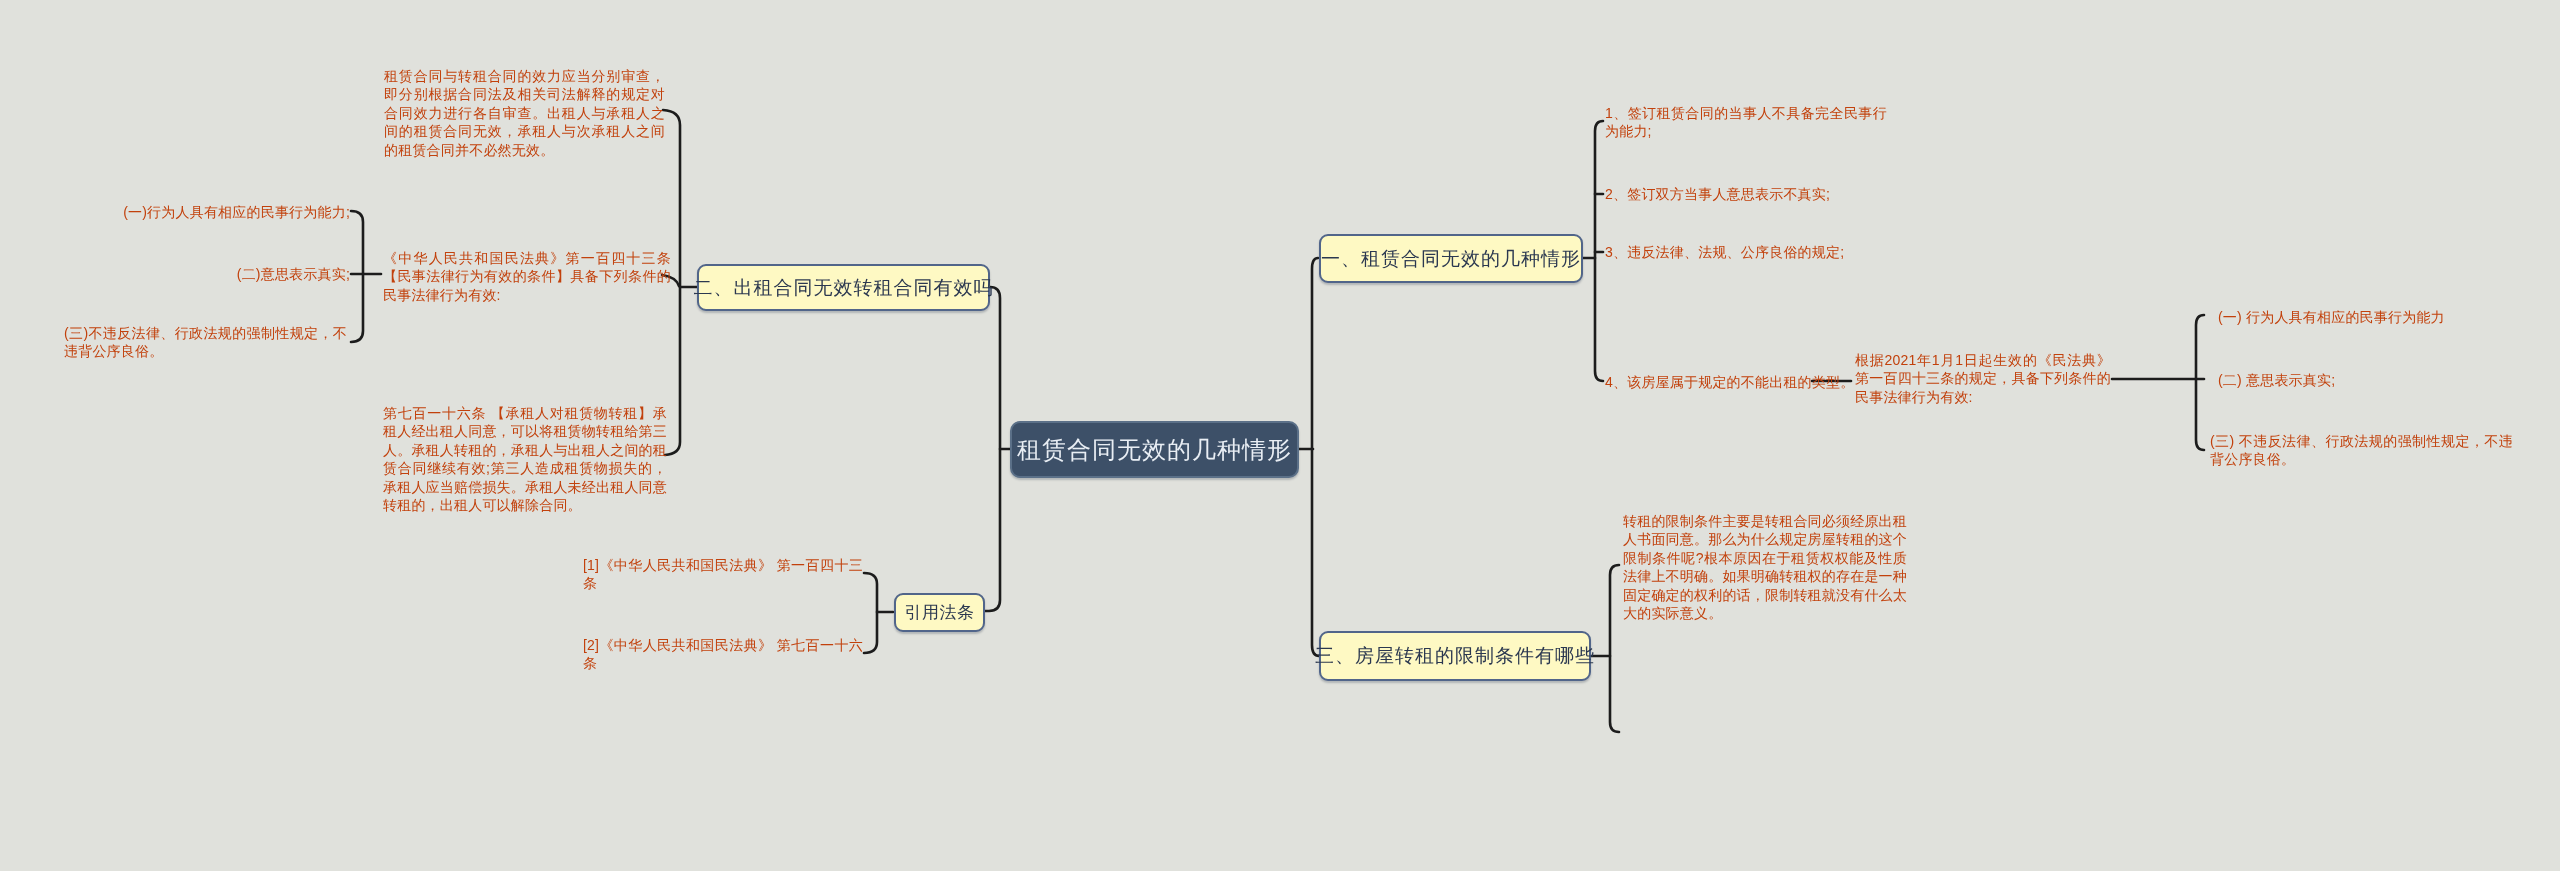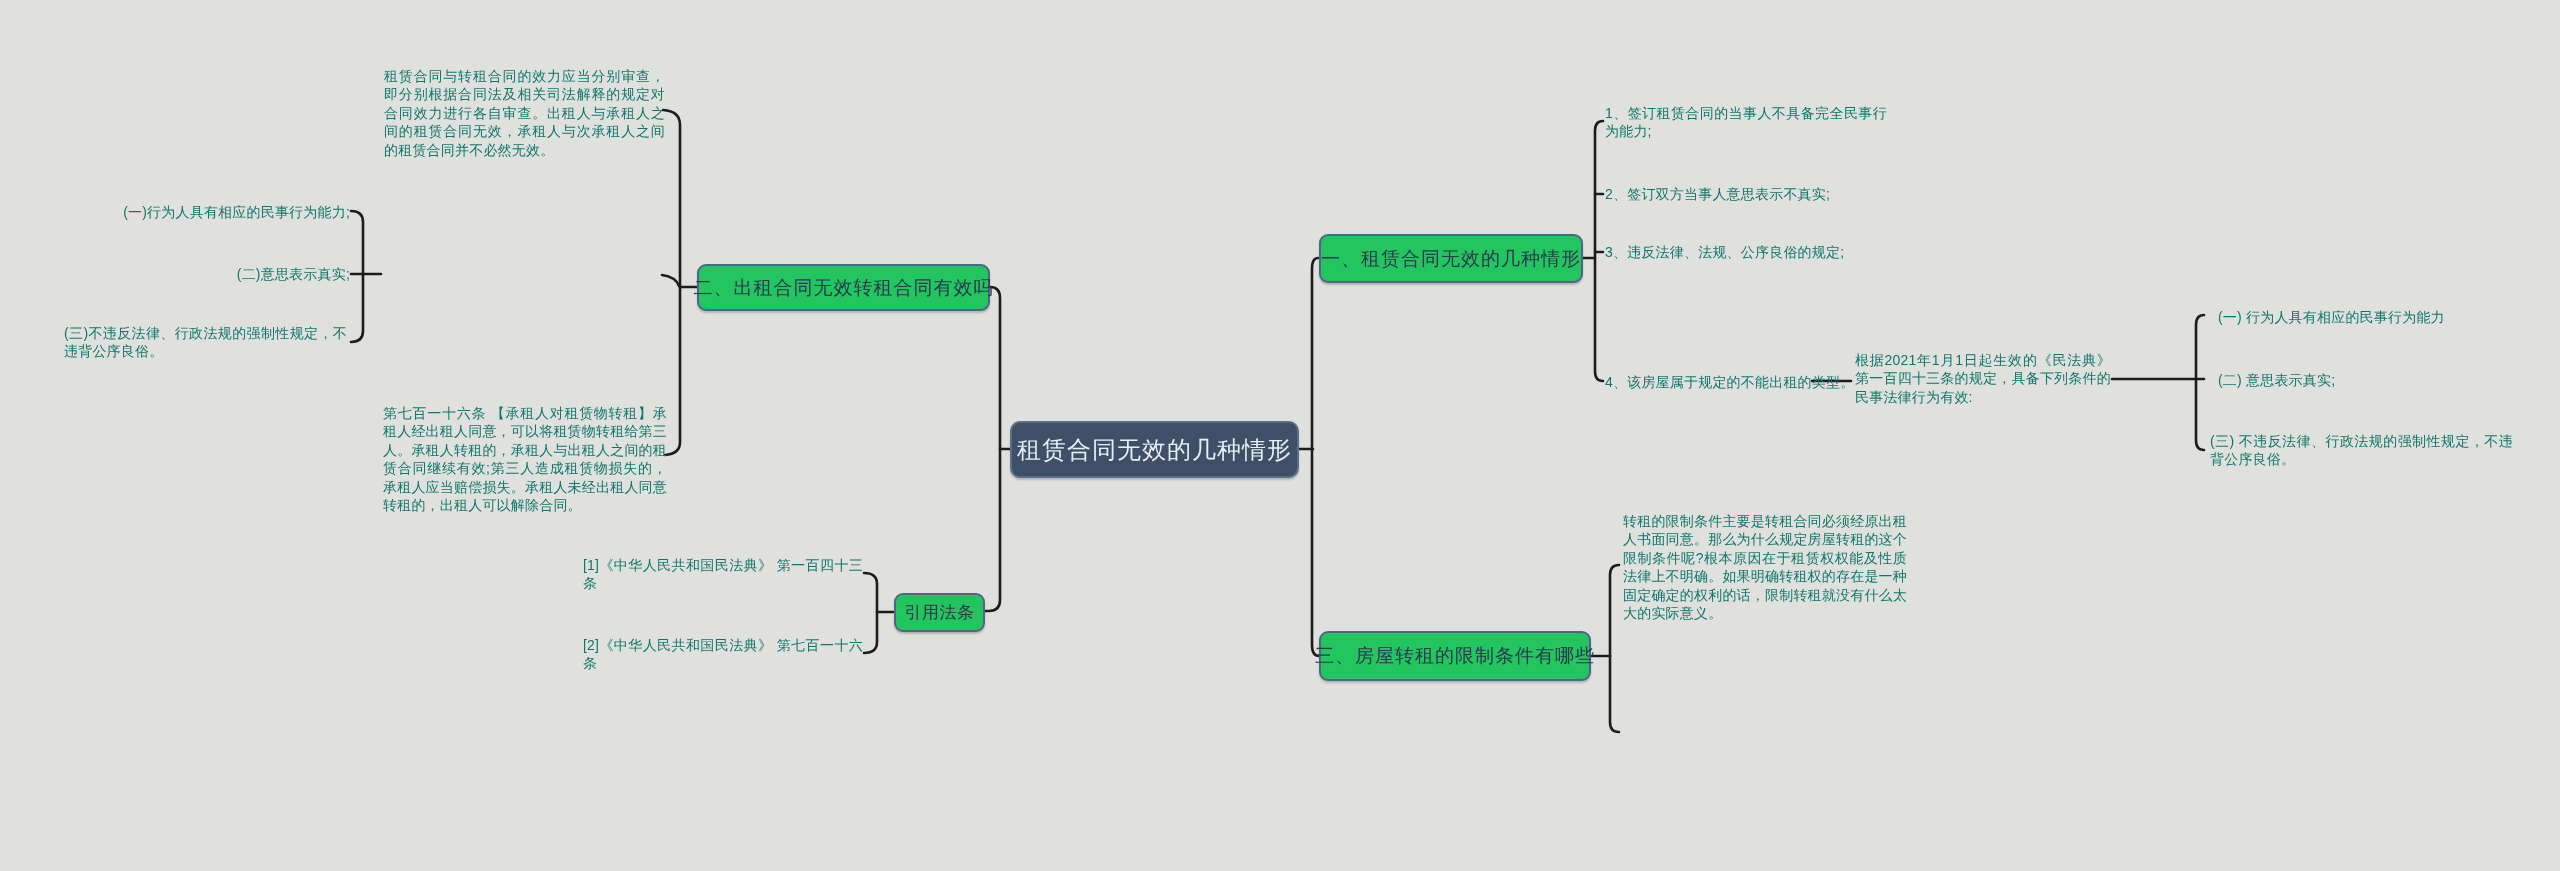--- a/index.html
+++ b/index.html
@@ -3,29 +3,29 @@
 <meta charset="utf-8">
 <style>
   html,body{margin:0;padding:0;background:#e0e1dc;}
   #stage{
     position:relative;width:2560px;height:871px;overflow:hidden;
     background:#e0e1dc;
     font-family:"Liberation Sans","DejaVu Sans",sans-serif;
   }
   #wires{position:absolute;left:0;top:0;width:2560px;height:871px;}
   .txt{
-    position:absolute;font-size:14px;line-height:18.4px;color:#0f766e;
+    position:absolute;font-size:14px;line-height:18.4px;color:#c2410c;
     text-align:justify;letter-spacing:0.2px;
   }
   .nowrap{white-space:nowrap;text-align:left;}
   .r-align{text-align:right;}
   .node{
     position:absolute;display:flex;align-items:center;justify-content:center;
     box-sizing:border-box;border-radius:9px;
-    background:#22c55e;border:2px solid #51658a;color:#2b3850;
+    background:#fef9c3;border:2px solid #51658a;color:#2b3850;
     font-size:19px;letter-spacing:1px;white-space:nowrap;
     box-shadow:0 2px 2px rgba(40,50,70,0.25);
   }
   .node.central{
     background:#3d5068;border:2px solid #5b7088;color:#e9eef4;
     font-size:24px;border-radius:10px;letter-spacing:1px;
   }
   .node.small{font-size:17px;letter-spacing:0.5px;}
 </style>
 </head>
@@ -76,20 +76,21 @@
   <div class="node" style="left:1319px;top:631px;width:272px;height:50px;">三、房屋转租的限制条件有哪些</div>
 
   <div class="node small" style="left:894px;top:593px;width:91px;height:39px;">引用法条</div>
 
   <div class="txt" style="left:384px;top:67px;width:281px;">租赁合同与转租合同的效力应当分别审查，即分别根据合同法及相关司法解释的规定对合同效力进行各自审查。出租人与承租人之间的租赁合同无效，承租人与次承租人之间的租赁合同并不必然无效。</div>
 
   <div class="txt nowrap r-align" style="right:2210px;top:203px;margin-left:35px;">(一)行为人具有相应的民事行为能力;</div>
   <div class="txt nowrap r-align" style="right:2210px;top:265px;">(二)意思表示真实;</div>
   <div class="txt" style="left:64px;top:324px;width:283px;">(三)不违反法律、行政法规的强制性规定，不违背公序良俗。</div>
 
+  <div class="txt" style="left:383px;top:249px;width:288px;">《中华人民共和国民法典》第一百四十三条【民事法律行为有效的条件】具备下列条件的民事法律行为有效:</div>
 
   <div class="txt" style="left:383px;top:404px;width:284px;">第七百一十六条 【承租人对租赁物转租】承租人经出租人同意，可以将租赁物转租给第三人。承租人转租的，承租人与出租人之间的租赁合同继续有效;第三人造成租赁物损失的，承租人应当赔偿损失。承租人未经出租人同意转租的，出租人可以解除合同。</div>
 
   <div class="txt" style="left:583px;top:556px;width:280px;">[1]《中华人民共和国民法典》 第一百四十三条</div>
   <div class="txt" style="left:583px;top:636px;width:280px;">[2]《中华人民共和国民法典》 第七百一十六条</div>
 
   <div class="txt" style="left:1605px;top:104px;width:282px;">1、签订租赁合同的当事人不具备完全民事行为能力;</div>
   <div class="txt nowrap" style="left:1605px;top:185px;">2、签订双方当事人意思表示不真实;</div>
   <div class="txt nowrap" style="left:1605px;top:243px;">3、违反法律、法规、公序良俗的规定;</div>
   <div class="txt nowrap" style="left:1605px;top:373px;">4、该房屋属于规定的不能出租的类型。</div>

